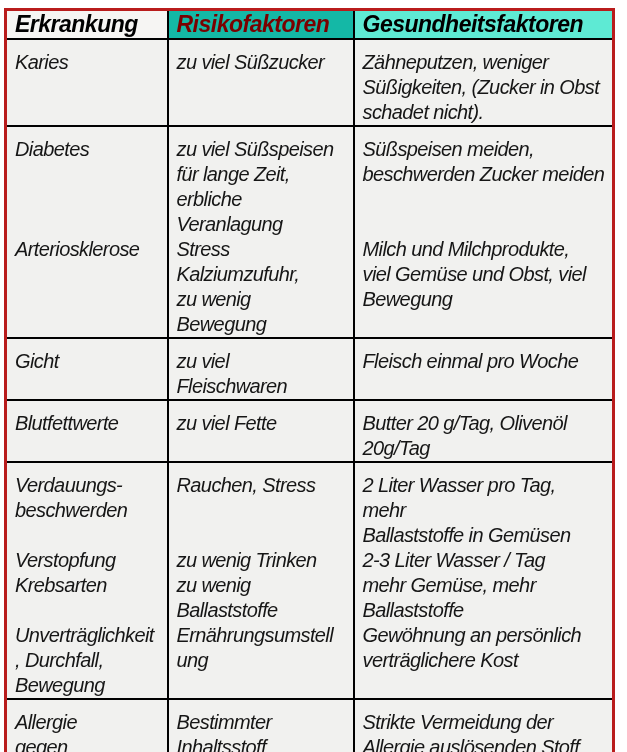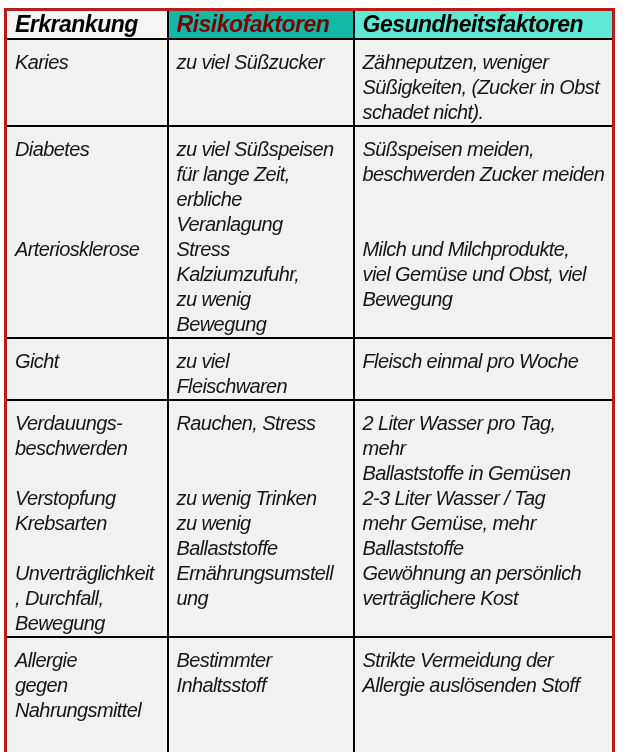--- a/index.html
+++ b/index.html
@@ -129,20 +129,32 @@
         <td>
             <div class="line">zu viel</div>
             <div class="line">Fleischwaren</div>
           </td>
         <td>
             <div class="line">Fleisch einmal pro Woche</div>
           </td>
       </tr>
       <tr>
         <td>
+            <div class="line">Blutfettwerte</div>
+          </td>
+        <td>
+            <div class="line">zu viel Fette</div>
+          </td>
+        <td>
+            <div class="line">Butter 20 g/Tag, Olivenöl</div>
+            <div class="line">20g/Tag</div>
+          </td>
+      </tr>
+      <tr>
+        <td>
             <div class="line">Verdauungs-</div>
             <div class="line">beschwerden</div>
             <div class="line">&nbsp;</div>
             <div class="line">Verstopfung</div>
             <div class="line">Krebsarten</div>
             <div class="line">&nbsp;</div>
             <div class="line">Unverträglichkeit</div>
             <div class="line">, Durchfall,</div>
             <div class="line">Bewegung</div>
           </td>

